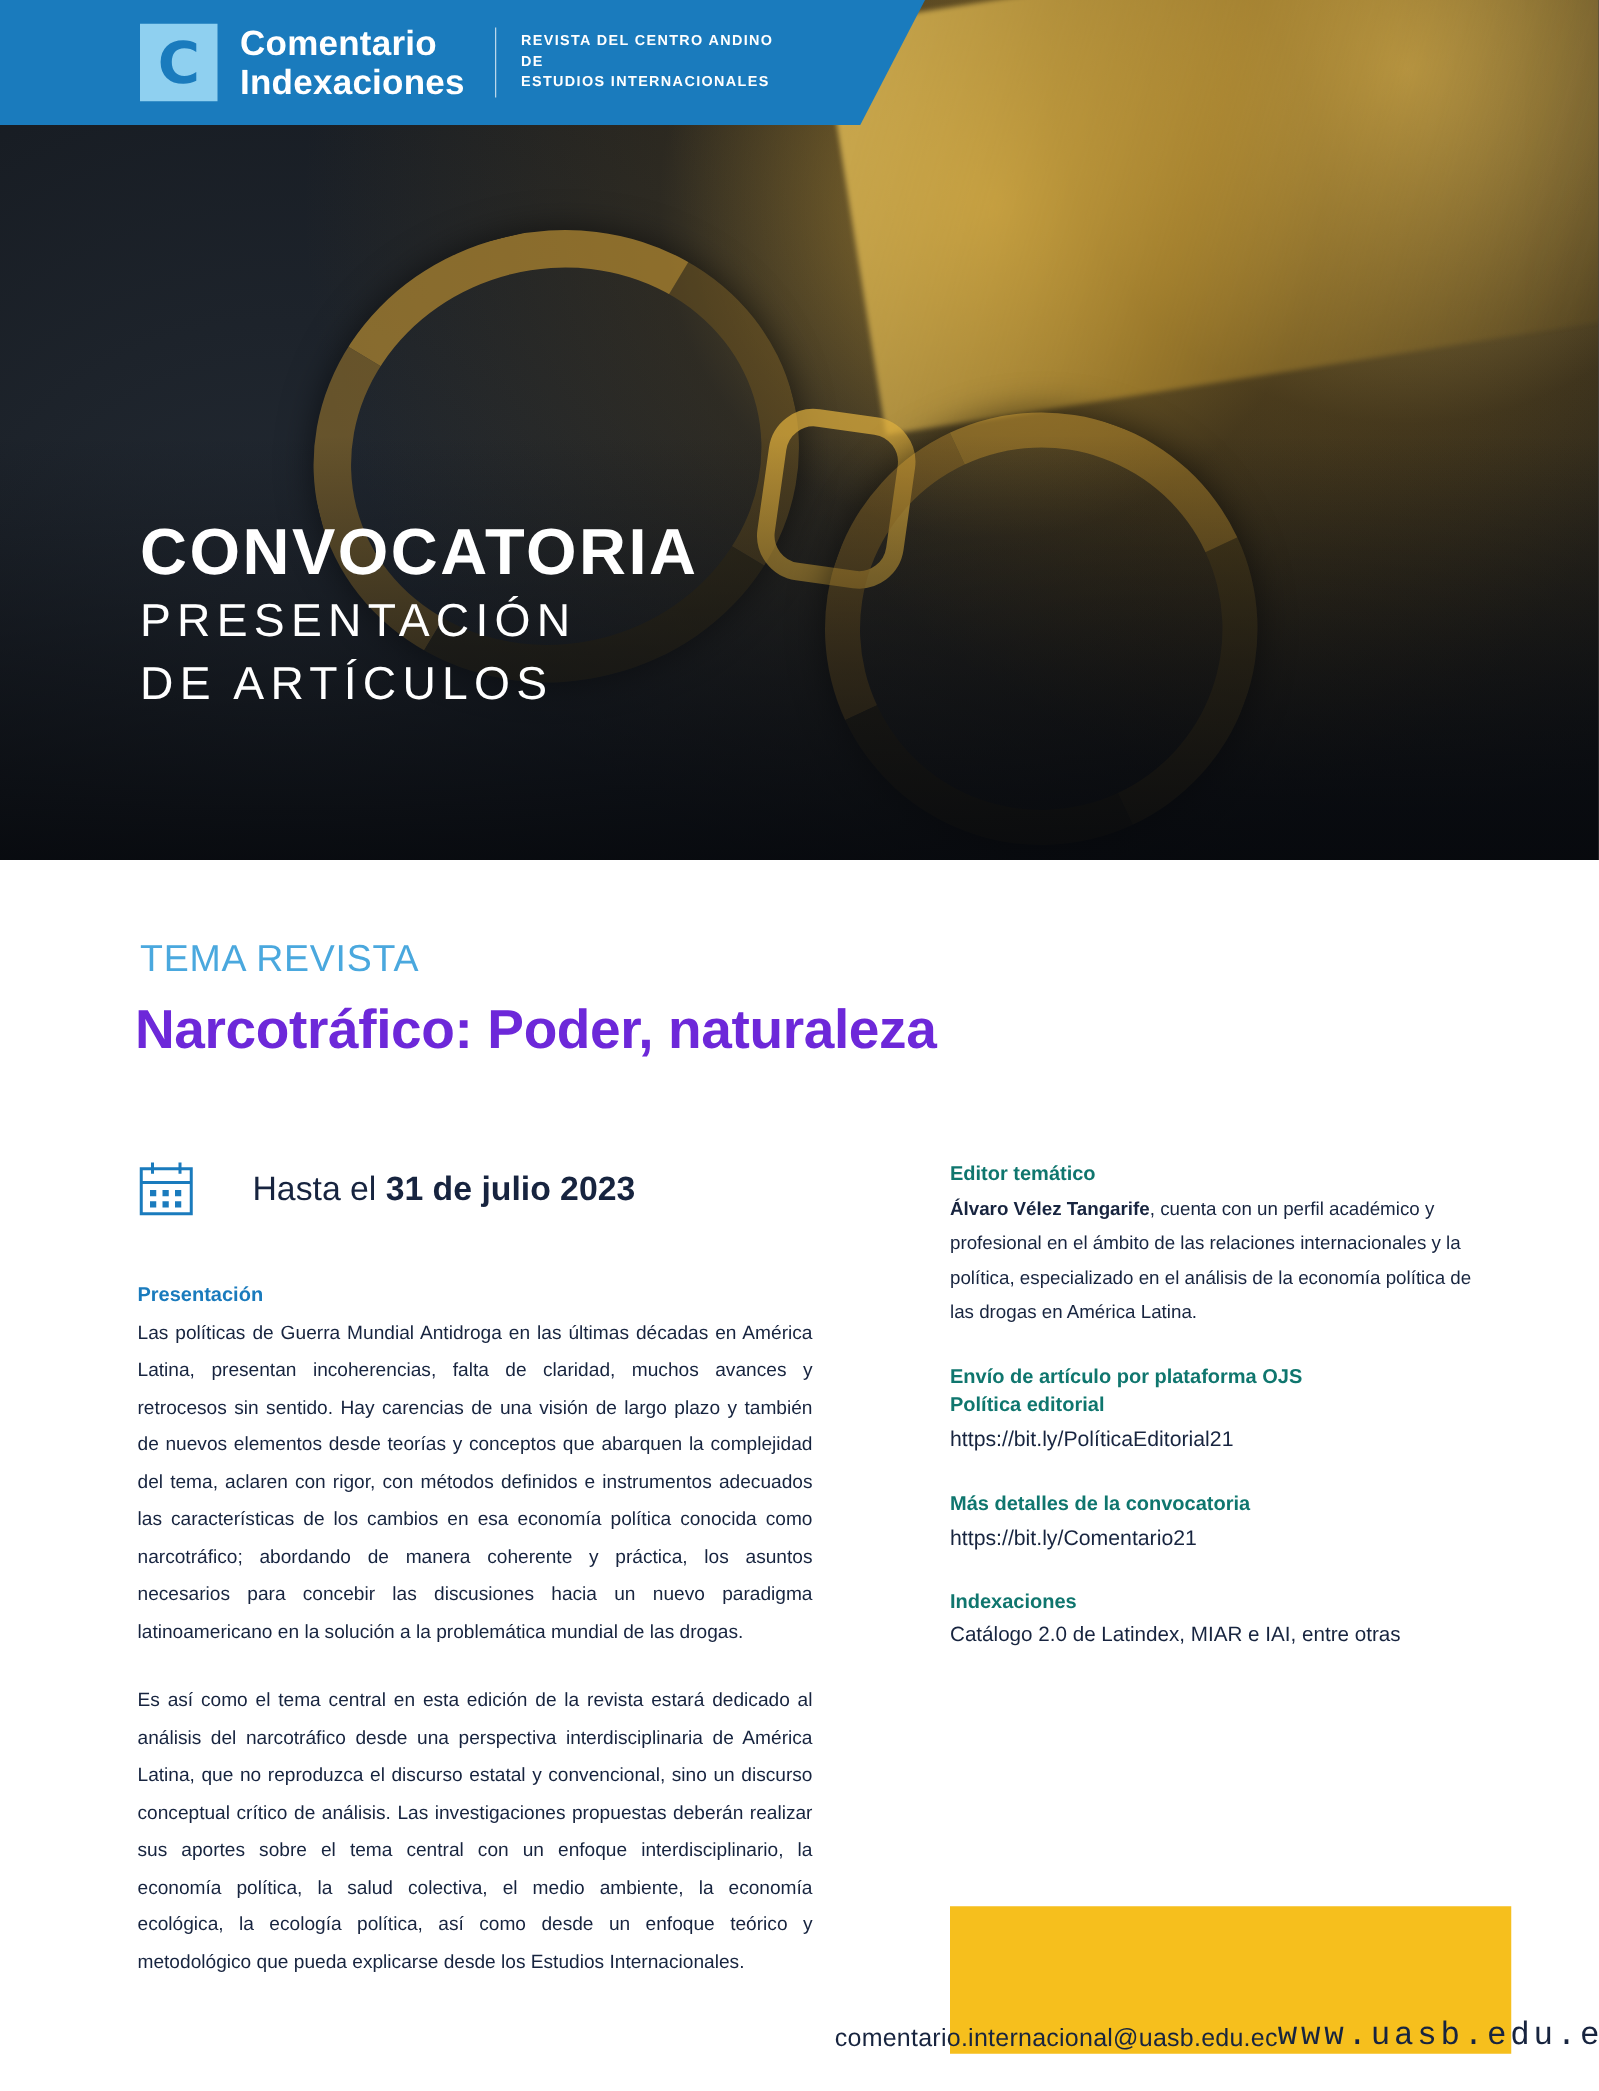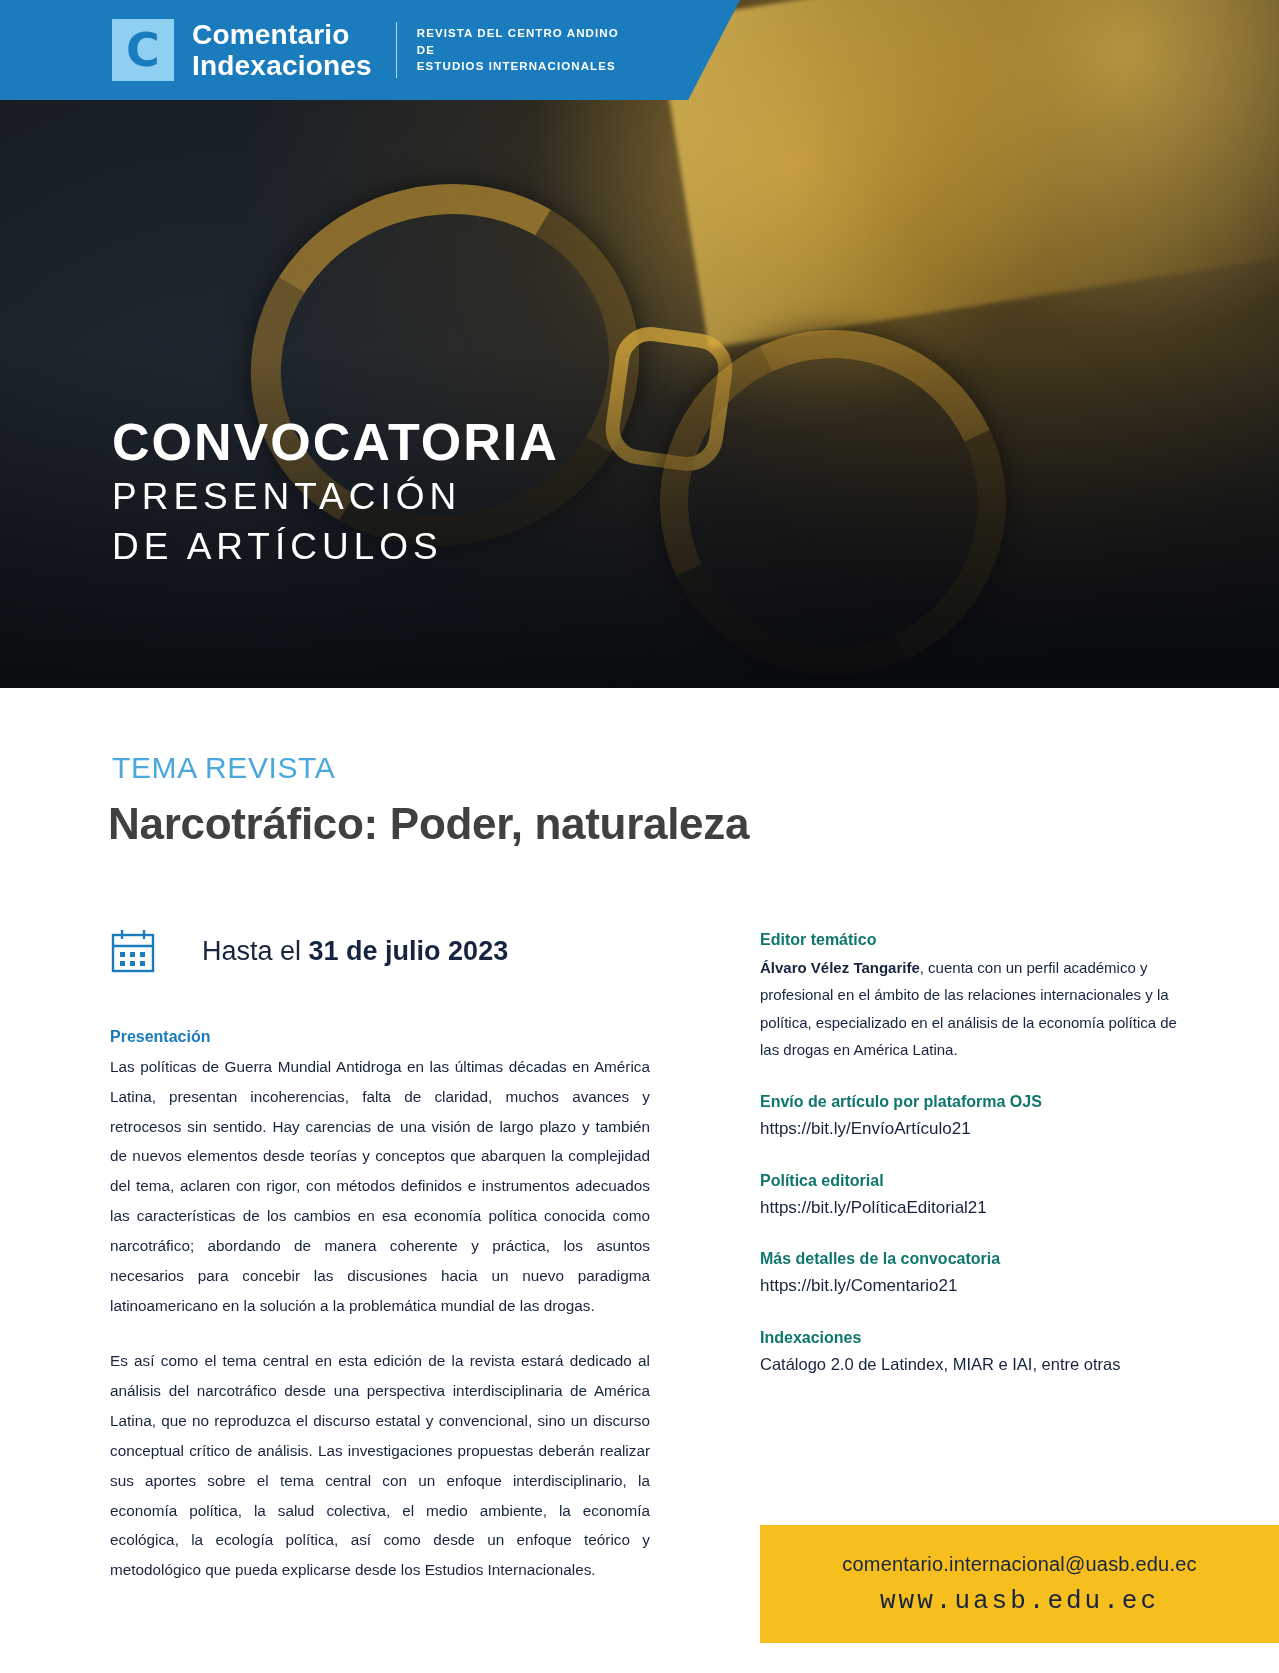--- a/index.html
+++ b/index.html
@@ -167,21 +167,21 @@
     color: #4aa8de;
     font-weight: 400;
   }
   .tema-title {
     position: absolute;
     left: 108px; top: 108px;
     width: 960px;
     font-size: 44px;
     font-weight: 800;
     line-height: 1.28;
-    color: #404040;
+    color: #6d28d9;
     letter-spacing: -0.3px;
   }
 
   
   .deadline {
     position: absolute;
     left: 110px; top: 240px;
     display: flex;
     align-items: center;
     gap: 28px;
@@ -250,26 +250,26 @@
     color: #17243f;
     margin: 0;
     line-height: 1.5;
   }
 
   
   .contact-box {
     position: absolute;
     left: 760px;
     top: 1525px;
-    width: 519px;
+    width: 449px;
     height: 118px;
     background: #f6bf1d;
     display: flex;
-    flex-direction: column;
-    align-items: center;
+    flex-direction: row;
+    align-items: flex-end;
     justify-content: center;
     box-sizing: border-box;
   }
   .contact-mail {
     font-size: 20px;
     color: #17243f;
     letter-spacing: 0.2px;
   }
   .contact-web {
     font-size: 26px;
@@ -345,21 +345,20 @@
     <div class="sec-head">Presentación</div>
     <p class="body-p">Las políticas de Guerra Mundial Antidroga en las últimas décadas en América Latina, presentan incoherencias, falta de claridad, muchos avances y retrocesos sin sentido. Hay carencias de una visión de largo plazo y también de nuevos elementos desde teorías y conceptos que abarquen la complejidad del tema, aclaren con rigor, con métodos definidos e instrumentos adecuados las características de los cambios en esa economía política conocida como narcotráfico; abordando de manera coherente y práctica, los asuntos necesarios para concebir las discusiones hacia un nuevo paradigma latinoamericano en la solución a la problemática mundial de las drogas.</p>
     <p class="body-p">Es así como el tema central en esta edición de la revista estará dedicado al análisis del narcotráfico desde una perspectiva interdisciplinaria de América Latina, que no reproduzca el discurso estatal y convencional, sino un discurso conceptual crítico de análisis. Las investigaciones propuestas deberán realizar sus aportes sobre el tema central con un enfoque interdisciplinario, la economía política, la salud colectiva, el medio ambiente, la economía ecológica, la ecología política, así como desde un enfoque teórico y metodológico que pueda explicarse desde los Estudios Internacionales.</p>
   </div>
 
   <div class="right-col">
     <div class="r-head">Editor temático</div>
     <p class="r-body"><b>Álvaro Vélez Tangarife</b><span>, cuenta con un perfil académico y profesional en el ámbito de las relaciones internacionales y la política, especializado en el análisis de la economía política de las drogas en América Latina.</span></p>
 
     <div class="r-head">Envío de artículo por plataforma OJS</div>
-    <p class="r-link">https://bit.ly/EnvíoArtículo21</p>
 
     <div class="r-head">Política editorial</div>
     <p class="r-link">https://bit.ly/PolíticaEditorial21</p>
 
     <div class="r-head">Más detalles de la convocatoria</div>
     <p class="r-link">https://bit.ly/Comentario21</p>
 
     <div class="r-head">Indexaciones</div>
     <p class="r-plain">Catálogo 2.0 de Latindex, MIAR e IAI, entre otras</p>
   </div>

